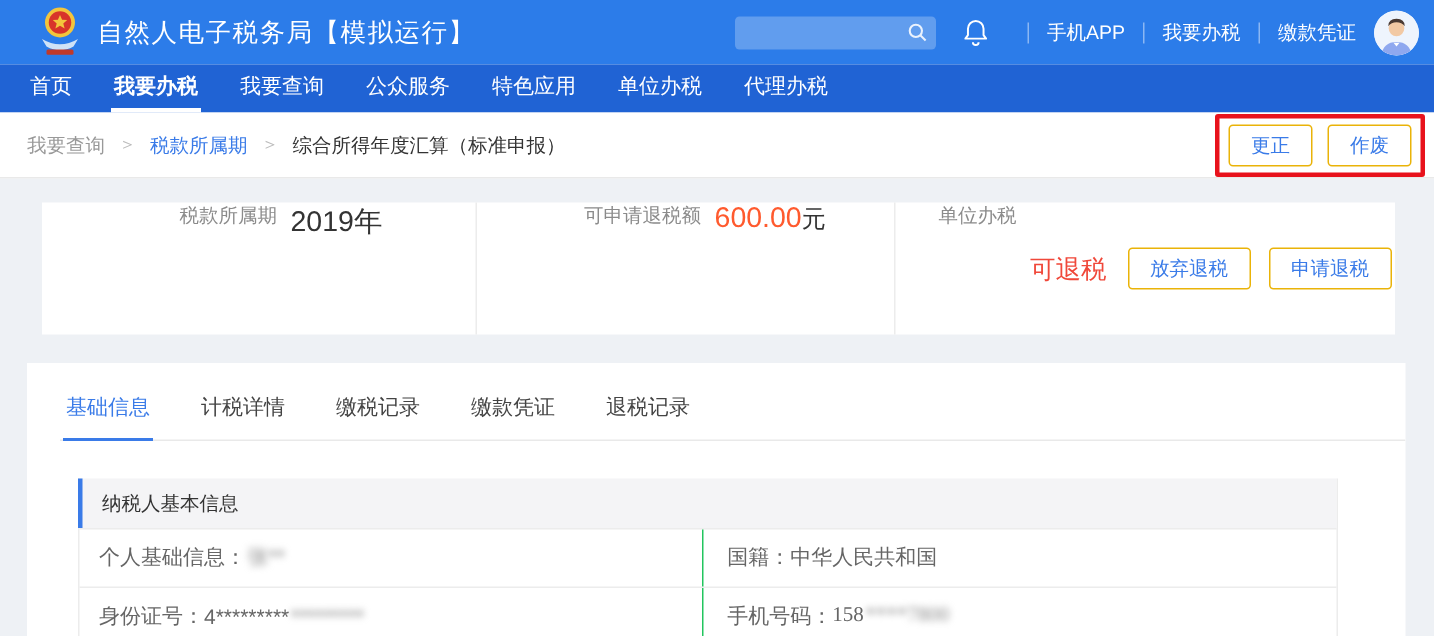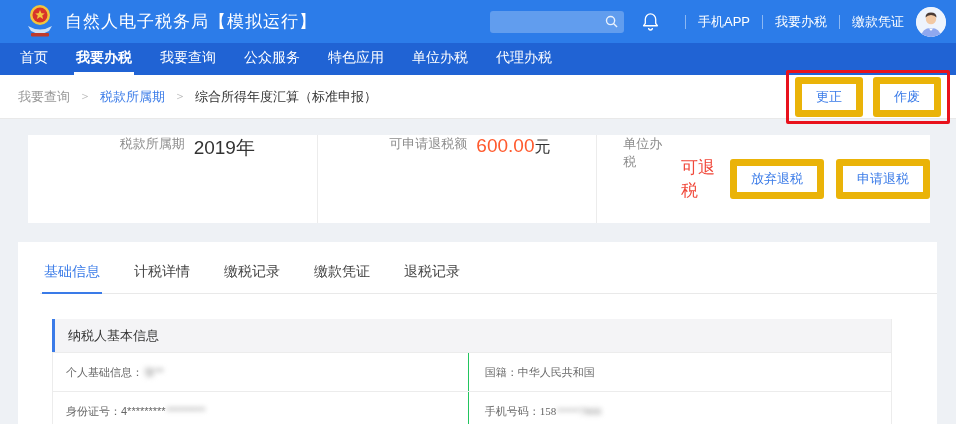--- a/index.html
+++ b/index.html
@@ -26,21 +26,21 @@
 
   
   .crumb-bar { height:44px; background:#fff; border-bottom:1px solid #e9e9e9; display:flex; align-items:center; padding:0 6px 0 18px; flex-shrink:0; }
   .crumbs { display:flex; align-items:center; font-size:13px; gap:9px; }
   .crumb-0 { color:#999; }
   .crumb-link { color:#3a7be8; cursor:pointer; }
   .crumb-cur { color:#333; }
   .crumb-sep { color:#bbb; font-size:12px; }
   .crumb-spacer { flex:1; }
   .annotation-box { border:3px solid #e8121c; border-radius:2px; display:flex; gap:10px; padding:4px 6px; }
-  .btn-outline { background:#fff; border:7px solid #eab308; color:#3a7be8; font-size:13px; border-radius:3px; padding:4px 14px; cursor:pointer; white-space:nowrap; font-family:inherit; }
+  .btn-outline { background:#fff; border:1px solid #eab308; color:#3a7be8; font-size:13px; border-radius:3px; padding:4px 14px; cursor:pointer; white-space:nowrap; font-family:inherit; }
 
   
   .card-area { padding:16px 26px 19px 28px; flex-shrink:0; }
   .summary-card { background:#fff; height:88px; display:flex; }
   .sum-sec { display:flex; flex-direction:row; justify-content:center; gap:9px; }
   .sec-period { width:32%; padding-left:30px; }
   .sec-amount { width:31%; padding-left:26px; border-left:1px solid #ececec; }
   .sec-status { width:37%; padding-left:26px; border-left:1px solid #ececec; }
   .sum-label { font-size:13px; color:#8b8b8b; }
   .sum-value { font-size:19px; color:#333; }
@@ -51,21 +51,21 @@
 
   
   .panel { flex:1; background:#fff; margin:0 19px 0 18px; padding:14px 0 0 22px; overflow:hidden; }
   .tabs { display:flex; gap:30px; border-bottom:1px solid #e9e9e9; padding-left:2px; }
   .tab { font-size:14px; color:#444; padding:7px 2px 11px; border-bottom:2px solid transparent; margin-bottom:-1px; cursor:pointer; white-space:nowrap;text-align:right; }
   .tab.active { color:#3a7be8; border-bottom-color:#3a7be8; }
 
   .info-table { margin:25px 45px 0 12px; border:1px solid #ececec; border-top:none; }
   .section-header { background:#f4f4f6; height:33px; display:flex; align-items:center; padding-left:13px; font-size:13px; color:#333; border-left:3px solid #3a7be8; margin-left:-1px; }
   .t-row { display:flex; height:39px; border-top:1px solid #ececec; align-items:stretch; }
-  .t-cell { display:flex; align-items:center; font-size:11px; color:#666; padding-left:13px; white-space:nowrap; }
+  .t-cell { display:flex; align-items:center; font-size:14px; color:#666; padding-left:13px; white-space:nowrap; }
   .t-cell.left { width:49.5%; }
   .t-cell.right { flex:1; border-left:1px solid #22c55e; padding-left:16px;font-family:Liberation Serif, serif; }
   .blurred { filter:blur(2.5px); color:#8a8a8a; margin-left:1px; }
 </style>
 </head>
 <body>
 
 <div class="header">
   <svg class="logo" viewBox="0 0 32 36">
     <circle cx="16" cy="11" r="10" fill="#f3c53c"></circle>

